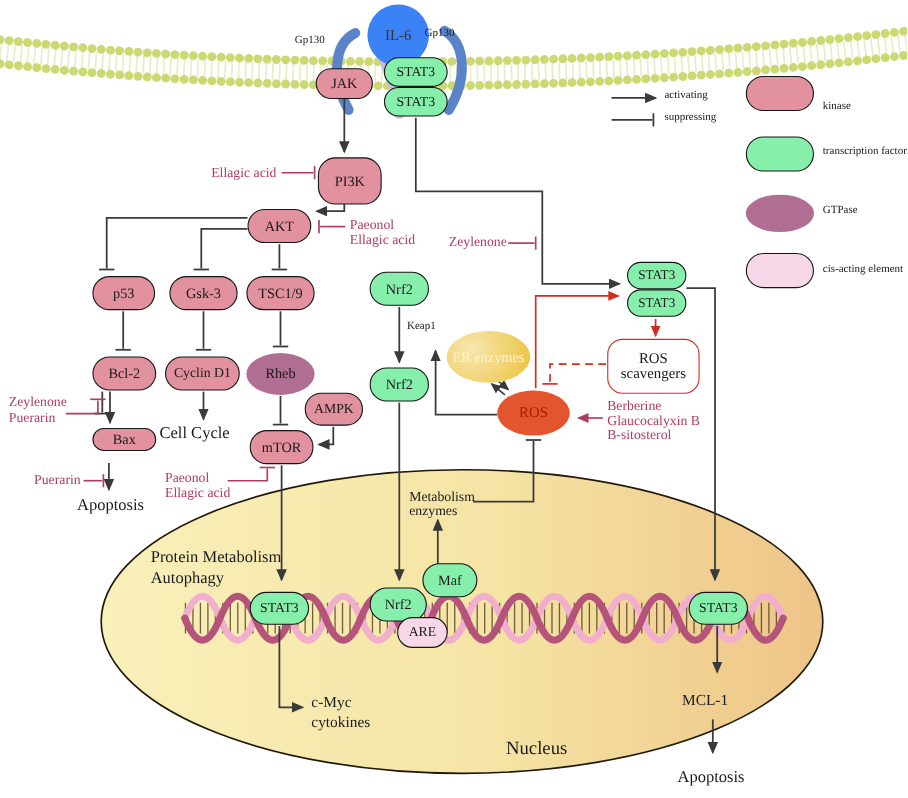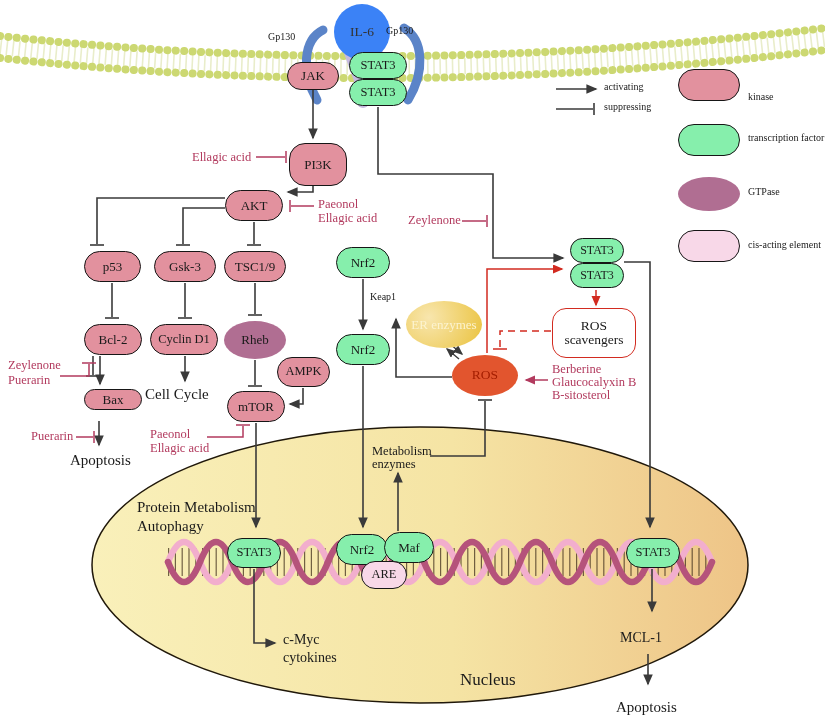--- a/index.html
+++ b/index.html
@@ -198,21 +198,21 @@
 <div class="lbl crimson" style="left:552px;top:375px;">Glaucocalyxin B</div>
 <div class="lbl crimson" style="left:552px;top:388px;">B-sitosterol</div>
 
 <div class="lbl small" style="left:372px;top:444px;">Metabolism</div>
 <div class="lbl small" style="left:372px;top:457px;">enzymes</div>
 <div class="lbl big" style="left:137px;top:499px;">Protein Metabolism</div>
 <div class="lbl big" style="left:137px;top:518px;">Autophagy</div>
 
 <div class="node pill tf" style="left:227px;top:538px;width:54px;height:30px;font-size:12.5px;">STAT3</div>
 <div class="node pill tf" style="left:336px;top:534px;width:52px;height:31px;">Nrf2</div>
-<div class="node pill tf" style="left:384px;top:532px;width:50px;height:31px;">Maf</div>
+<div class="node pill tf" style="left:384px;top:512px;width:50px;height:31px;">Maf</div>
 <div class="node pill cis" style="left:361px;top:561px;width:46px;height:28px;font-size:12.5px;">ARE</div>
 <div class="node pill tf" style="left:626px;top:538px;width:54px;height:30px;font-size:12.5px;">STAT3</div>
 
 <div class="lbl" style="left:283px;top:632px;font-size:14px;">c-Myc</div>
 <div class="lbl" style="left:283px;top:650px;font-size:14px;">cytokines</div>
 <div class="lbl" style="left:620px;top:630px;font-size:14px;">MCL-1</div>
 <div class="lbl nucleus-title" style="left:460px;top:670px;">Nucleus</div>
 <div class="lbl big" style="left:616px;top:699px;">Apoptosis</div>
 
 </div>

